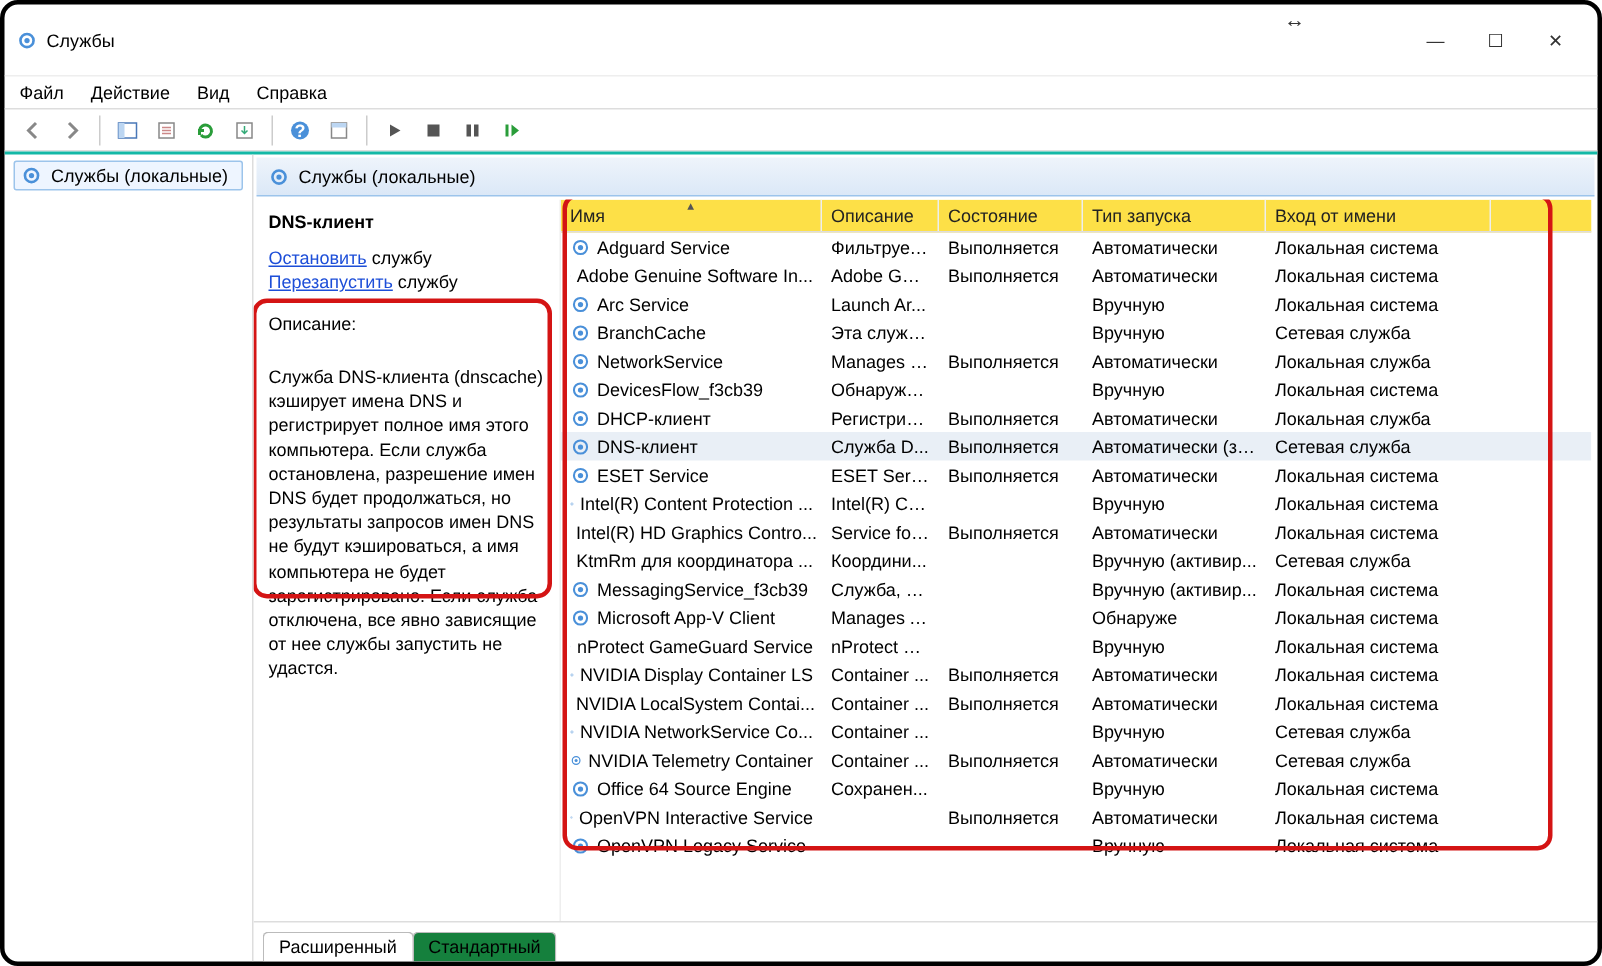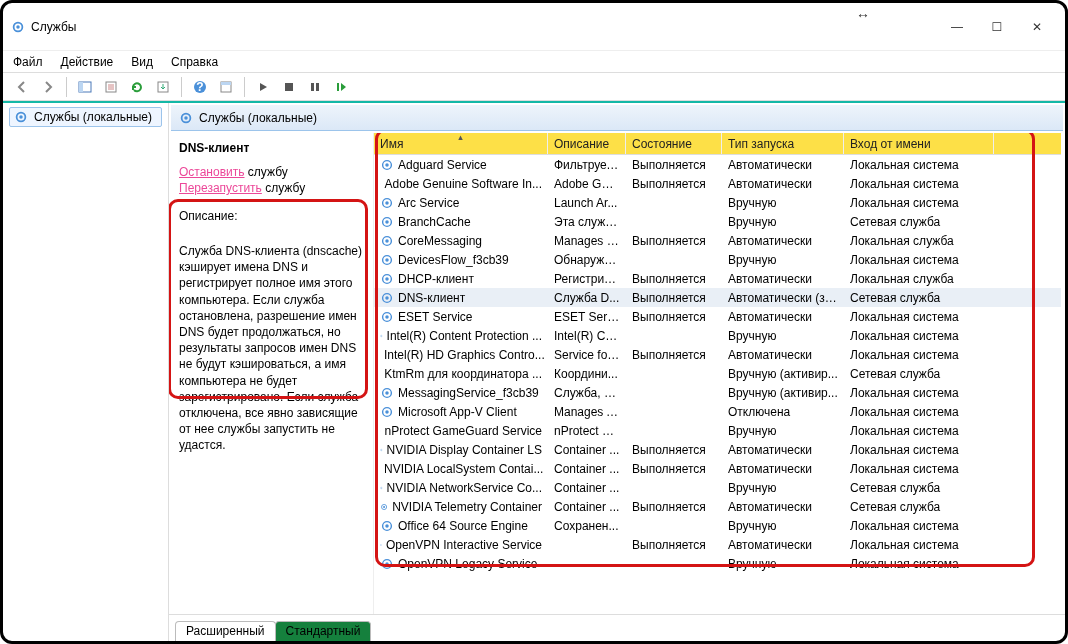--- a/index.html
+++ b/index.html
@@ -18,21 +18,21 @@
 .tsep { width:1px; height:20px; background:#ccc; margin:0 3px; }
 .body { flex:1; display:flex; border-top:2px solid #14b8a6; overflow:hidden; }
 .tree { width: 166px; border-right:1px solid #ddd; padding:4px 6px; }
 .treeitem { display:flex; align-items:center; gap:6px; padding:2px 4px; background:#eef5ff; border:1px solid #9cc4eb; border-radius:2px; }
 .main { flex:1; display:flex; flex-direction:column; overflow:hidden; }
 .main-header { height:26px; background: linear-gradient(#eef4fb,#dbe8f7); border-bottom:1px solid #9cc4eb; display:flex; align-items:center; gap:6px; padding:0 8px; margin:2px; }
 .main-body { flex:1; display:flex; overflow:hidden; padding:0 4px; }
 .detail-pane { width: 200px; padding: 6px 10px 6px 6px; }
 .detail-title { font-weight: bold; margin:2px 0 10px; }
 .action-line { margin:2px 0; }
-.action-link { color:#ec4899; text-decoration: underline; cursor:pointer; }
+.action-link { color:#1d4ed8; text-decoration: underline; cursor:pointer; }
 .desc-label { margin-top:14px; }
 .desc-text { margin-top:20px; line-height:1.35; }
 .highlight-box { position:absolute; border:3px solid #d41414; border-radius:10px; pointer-events:none; }
 .list-wrap { flex:1; position:relative; overflow:hidden; border-left:1px solid #eee; }
 .list-head { display:flex; height:22px; border-bottom:1px solid #ddd; background:#fde047; }
 .list-head-cell { display:flex; align-items:center; padding:0 6px; border-right:1px solid #eee; color:#222; position:relative; }
 .sort-arrow { position:absolute; left:50%; top:-1px; transform:translateX(-50%); font-size:9px; color:#555; }
 .list-rows { overflow:hidden; }
 .row { display:flex; height:19px; align-items:center; }
 .row.selected { background:#e9eff6; }
@@ -249,21 +249,21 @@
                 <div class="cell col-state"></div>
                 <div class="cell col-start">Вручную</div>
                 <div class="cell col-logon">Сетевая служба</div>
               </div>
               <div class="row">
                 <div class="cell name col-name">
                   <svg width="14" height="14" viewBox="0 0 16 16">
                     <circle cx="8" cy="8" r="5" fill="none" stroke="#4a90d9" stroke-width="1.6"></circle>
                     <circle cx="8" cy="8" r="2" fill="#4a90d9"></circle>
                   </svg>
-                  <span>CoreMessaging</span>
+                  <span>NetworkService</span>
                 </div>
                 <div class="cell col-desc">Manages c...</div>
                 <div class="cell col-state">Выполняется</div>
                 <div class="cell col-start">Автоматически</div>
                 <div class="cell col-logon">Локальная служба</div>
               </div>
               <div class="row">
                 <div class="cell name col-name">
                   <svg width="14" height="14" viewBox="0 0 16 16">
                     <circle cx="8" cy="8" r="5" fill="none" stroke="#4a90d9" stroke-width="1.6"></circle>
@@ -370,21 +370,21 @@
               <div class="row">
                 <div class="cell name col-name">
                   <svg width="14" height="14" viewBox="0 0 16 16">
                     <circle cx="8" cy="8" r="5" fill="none" stroke="#4a90d9" stroke-width="1.6"></circle>
                     <circle cx="8" cy="8" r="2" fill="#4a90d9"></circle>
                   </svg>
                   <span>Microsoft App-V Client</span>
                 </div>
                 <div class="cell col-desc">Manages A...</div>
                 <div class="cell col-state"></div>
-                <div class="cell col-start">Отключена</div>
+                <div class="cell col-start">Обнаруже</div>
                 <div class="cell col-logon">Локальная система</div>
               </div>
               <div class="row">
                 <div class="cell name col-name">
                   <svg width="14" height="14" viewBox="0 0 16 16">
                     <circle cx="8" cy="8" r="5" fill="none" stroke="#4a90d9" stroke-width="1.6"></circle>
                     <circle cx="8" cy="8" r="2" fill="#4a90d9"></circle>
                   </svg>
                   <span>nProtect GameGuard Service</span>
                 </div>

